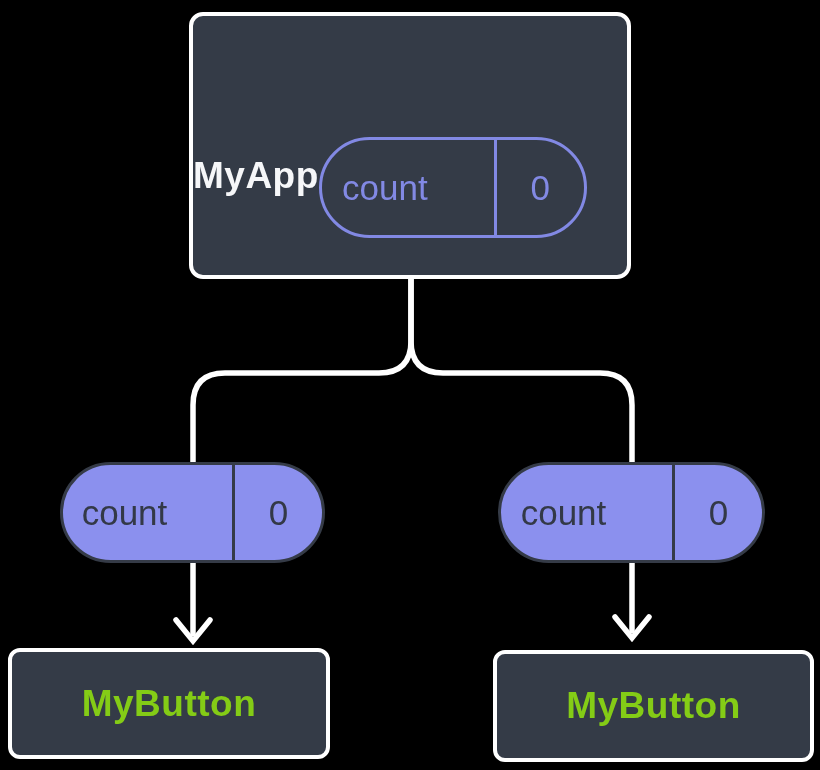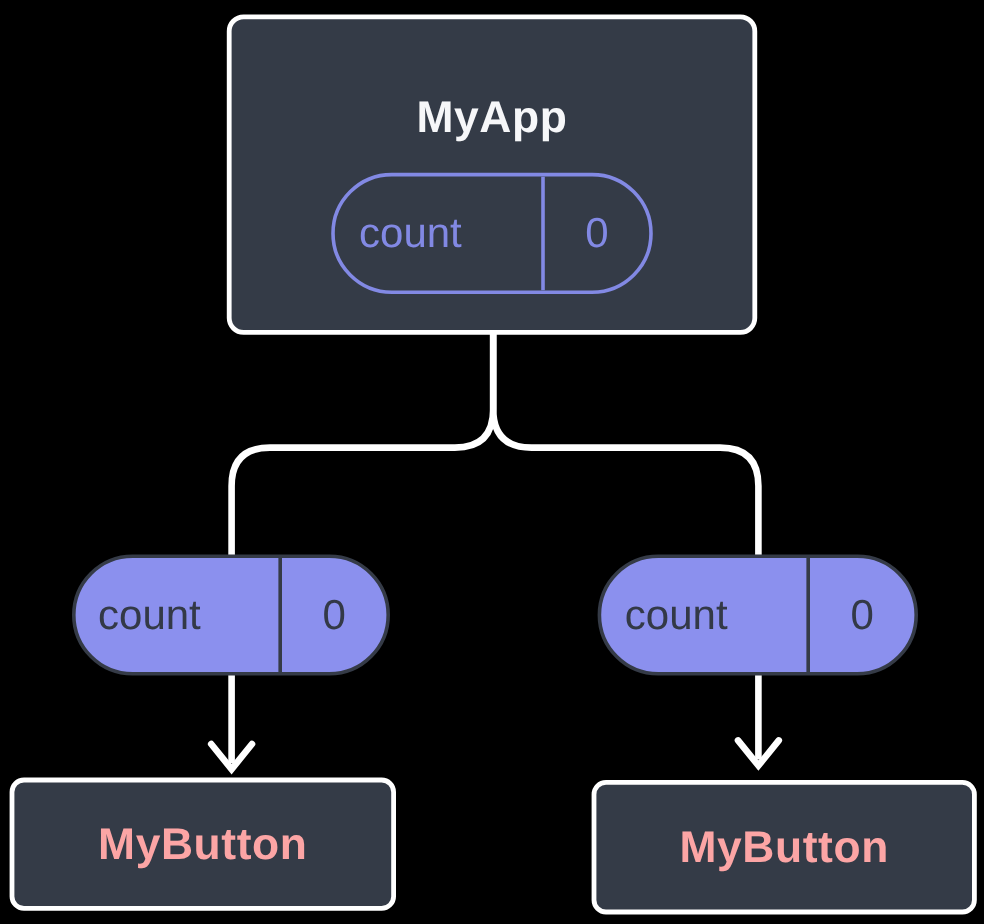--- a/index.html
+++ b/index.html
@@ -20,21 +20,21 @@
   .node-card {
     position: absolute;
     background: #343b47;
     border: 4px solid #ffffff;
     border-radius: 14px;
   }
   .root-card {
     left: 189px; top: 12px;
     width: 442px; height: 267px;
     display: flex;
-    flex-direction: column;
+    flex-direction: row;
     align-items: center;
     padding-top: 60px;
   }
   .root-title {
     color: #f6f7f9;
     font-size: 37px;
     font-weight: 700;
     line-height: 44px;
     letter-spacing: 0.5px;
   }
@@ -73,21 +73,21 @@
   .prop-pill-right { left: 498px; top: 462px; width: 267px; height: 101px; }
   .child-card {
     display: flex;
     align-items: center;
     justify-content: center;
     border-radius: 12px;
   }
   .child-card-left  { left: 8px;   top: 648px; width: 322px; height: 111px; }
   .child-card-right { left: 493px; top: 650px; width: 321px; height: 112px; }
   .child-title {
-    color: #fca5a5;
+    color: #84cc16;
     font-size: 37px;
     font-weight: 700;
     letter-spacing: 0.5px;
   }
 </style>
 </head>
 <body>
 
 <div class="canvas">
 

